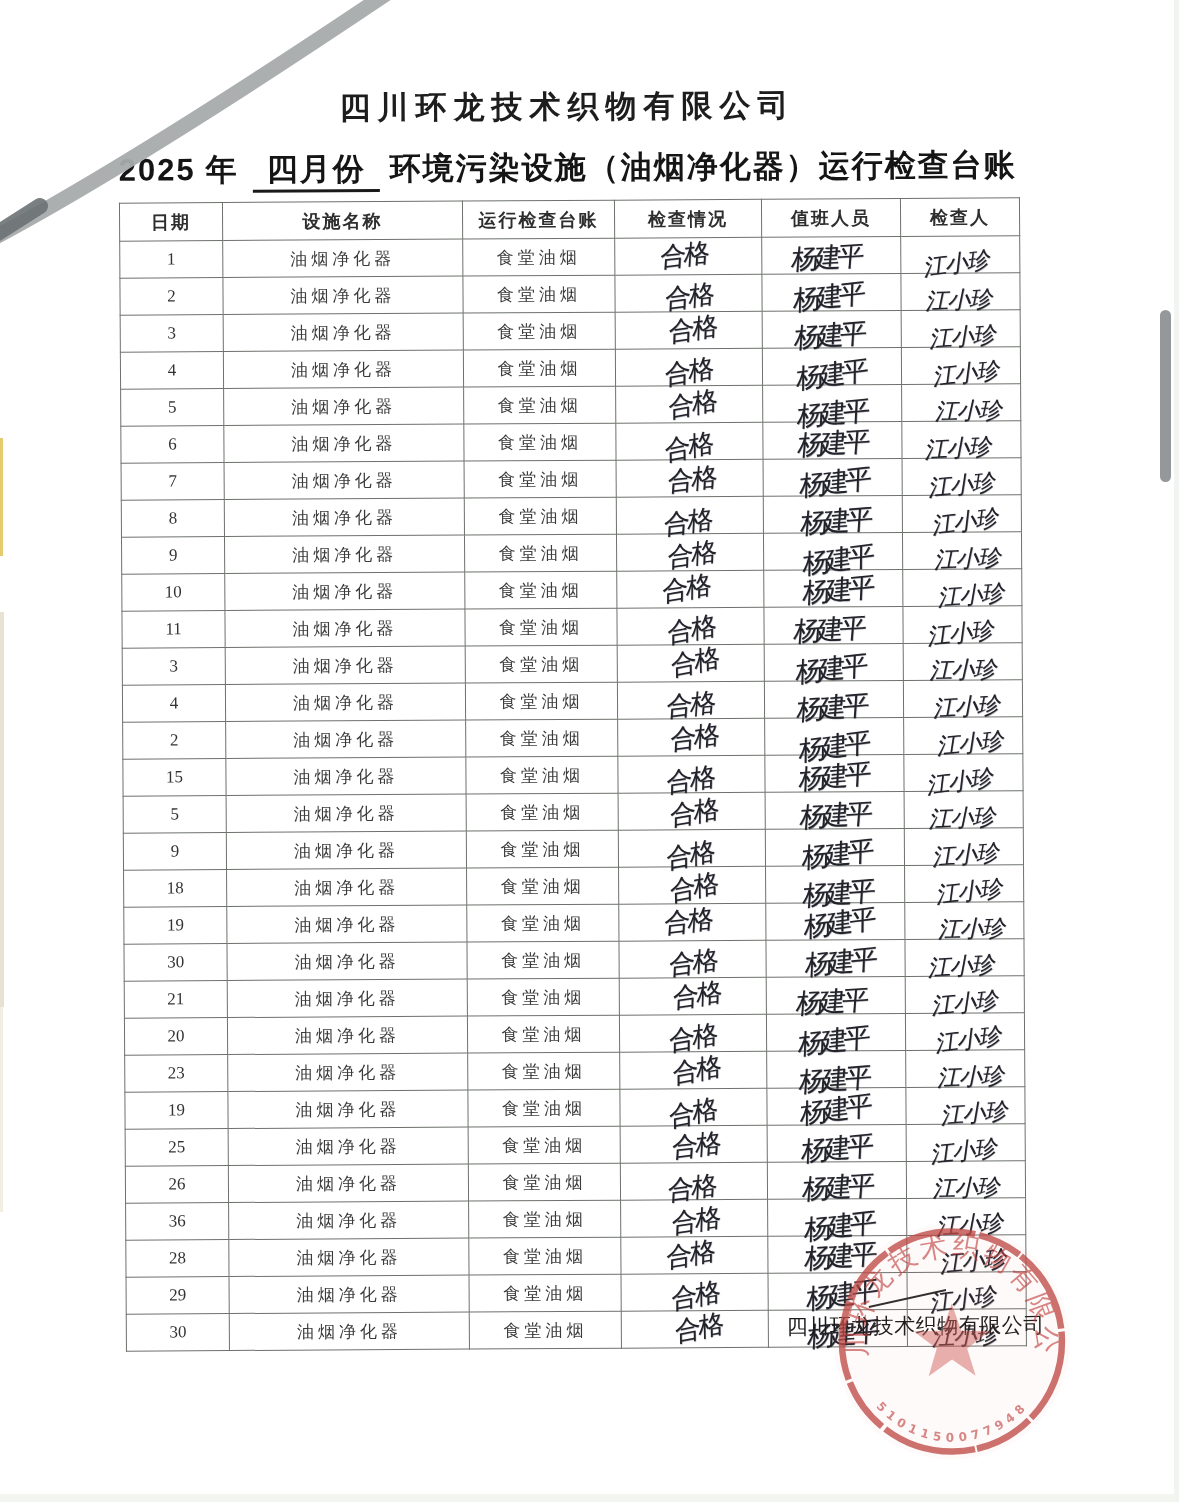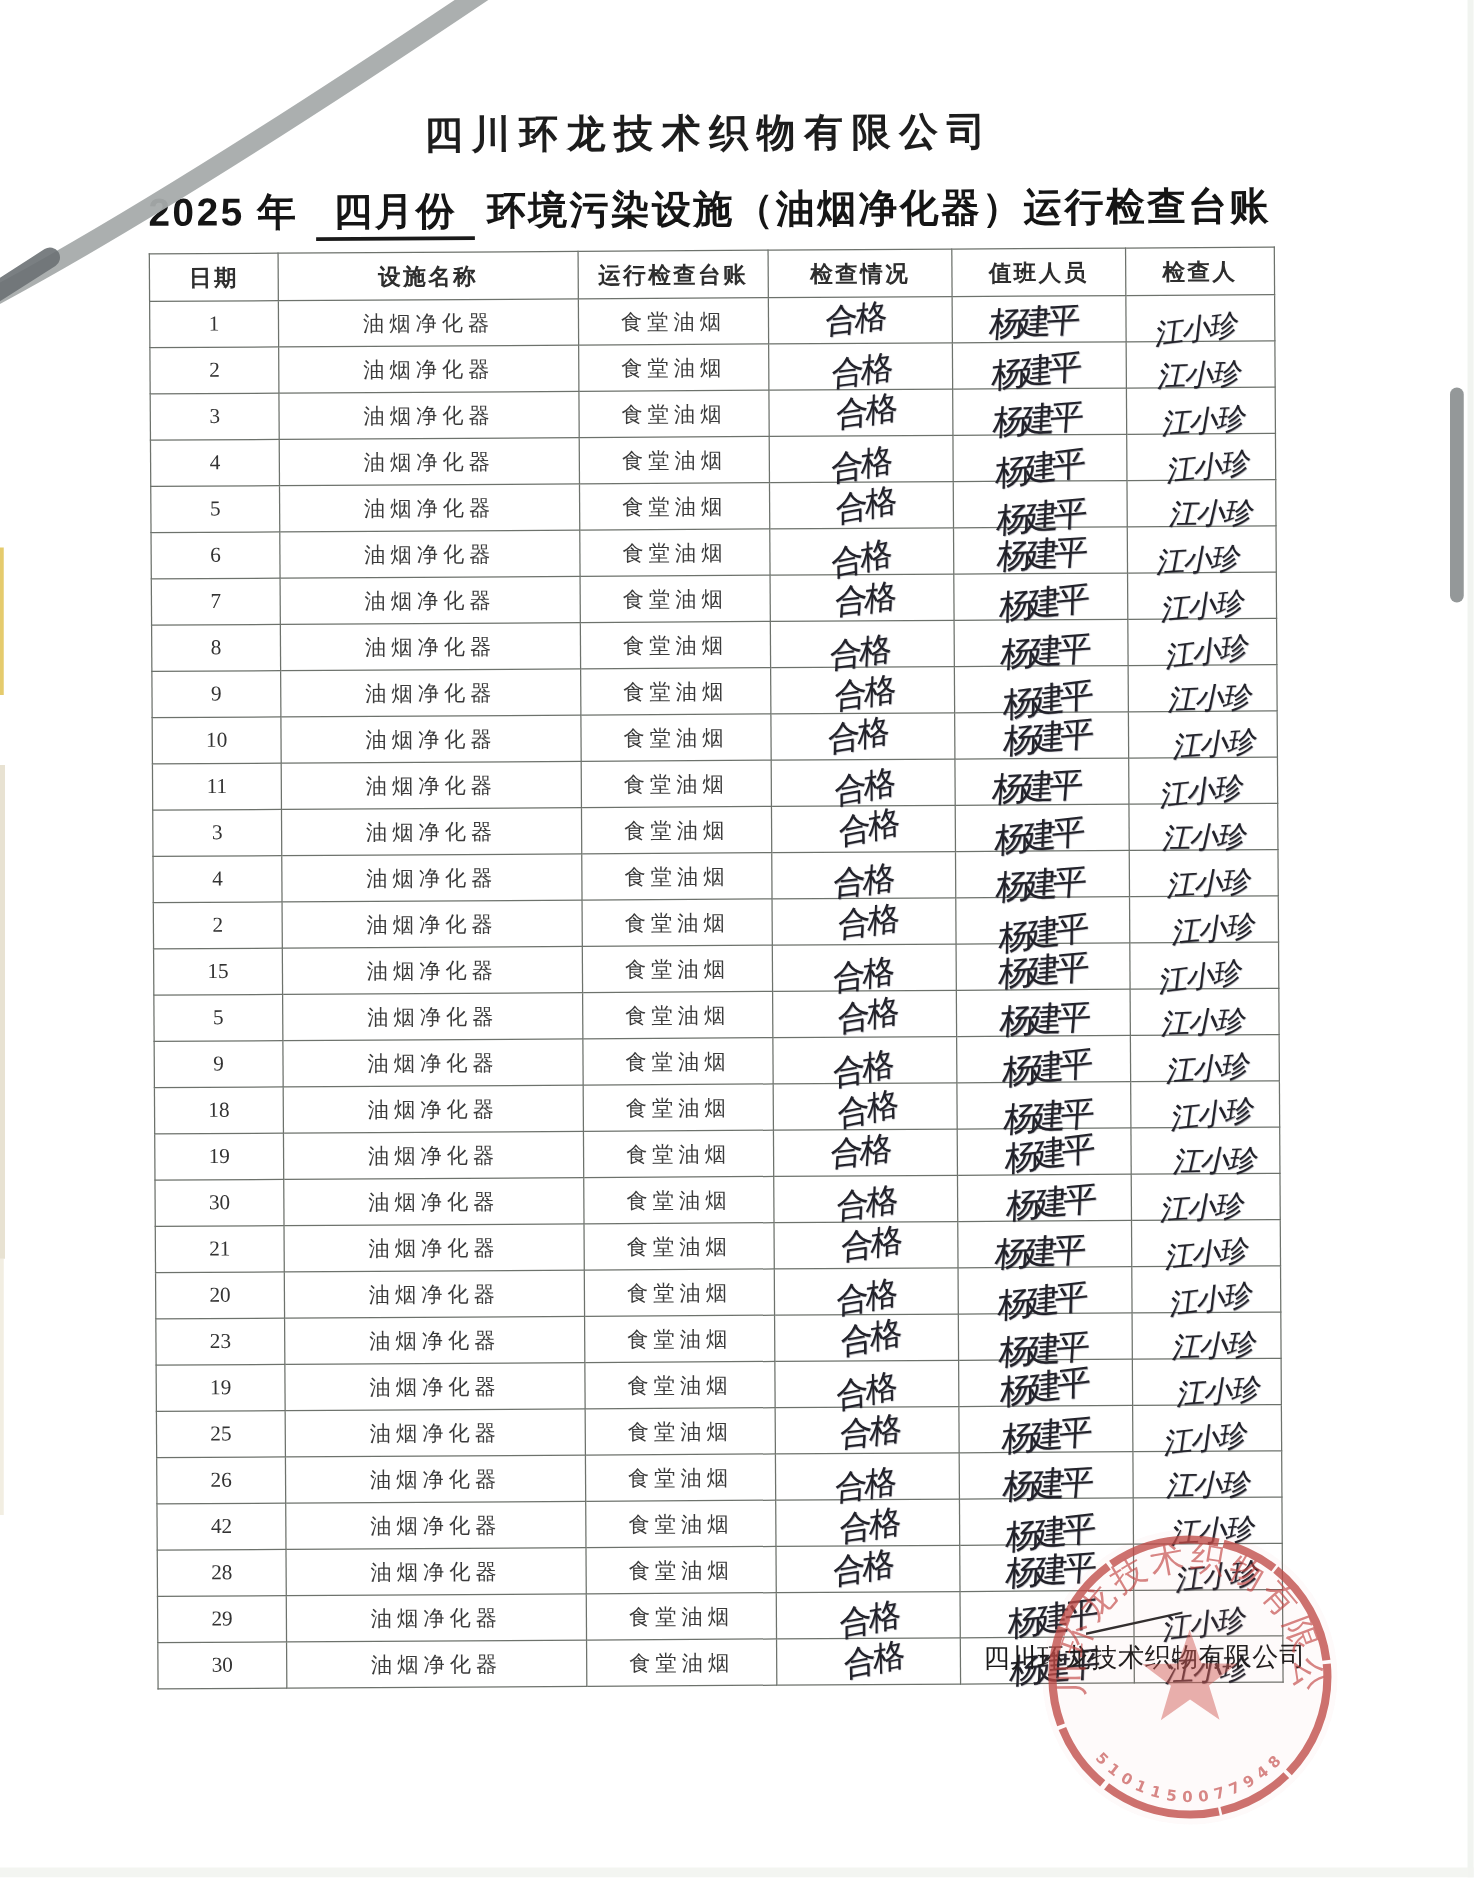--- a/index.html
+++ b/index.html
@@ -319,21 +319,21 @@
   </tr>
         <tr>
     <td class="c-date"><span class="pr">26</span></td>
     <td class="c-fac"><span class="pr">油烟净化器</span></td>
     <td class="c-pol"><span class="pr">食堂油烟</span></td>
     <td class="c-res"><span class="hw hw-result" style="transform: rotate(-7deg) translate(-3px, 6px) skewX(-10deg);">合格</span></td>
     <td class="c-duty"><span class="hw hw-duty" style="transform: rotate(-3deg) translate(-1px, 7px) skewX(-8deg);">杨建平</span></td>
     <td class="c-insp"><span class="hw hw-inspector" style="transform: rotate(-1deg) translate(1px, 8px) skewX(-14deg);">江小珍</span></td>
   </tr>
         <tr>
-    <td class="c-date"><span class="pr">42</span></td>
+    <td class="c-date"><span class="pr">36</span></td>
     <td class="c-fac"><span class="pr">油烟净化器</span></td>
     <td class="c-pol"><span class="pr">食堂油烟</span></td>
     <td class="c-res"><span class="hw hw-result" style="transform: rotate(-8deg) translate(1px, 2px) skewX(-10deg);">合格</span></td>
     <td class="c-duty"><span class="hw hw-duty" style="transform: rotate(-6deg) translate(0px, 9px) skewX(-8deg);">杨建平</span></td>
     <td class="c-insp"><span class="hw hw-inspector" style="transform: rotate(-3deg) translate(4px, 8px) skewX(-14deg);">江小珍</span></td>
   </tr>
         <tr>
     <td class="c-date"><span class="pr">28</span></td>
     <td class="c-fac"><span class="pr">油烟净化器</span></td>
     <td class="c-pol"><span class="pr">食堂油烟</span></td>

